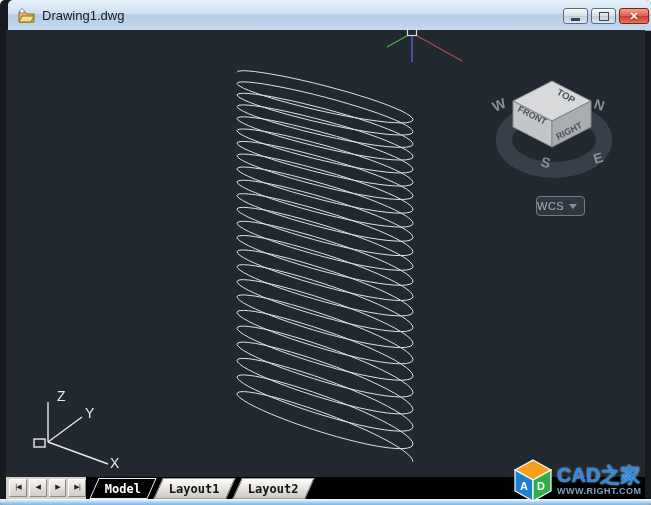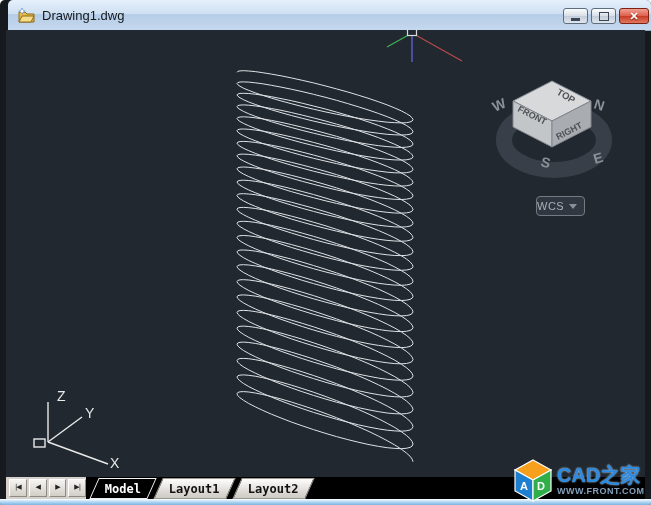--- a/index.html
+++ b/index.html
@@ -153,17 +153,17 @@
   <div id="watermark">
     <svg width="40" height="45" viewBox="0 0 40 45">
       <polygon points="20,2 38,12 20,22 2,12" fill="#f6a01d" stroke="#fff" stroke-width="1.2"></polygon>
       <polygon points="2,12 20,22 20,43 2,33" fill="#1e7fd0" stroke="#fff" stroke-width="1.2"></polygon>
       <polygon points="38,12 20,22 20,43 38,33" fill="#2fae49" stroke="#fff" stroke-width="1.2"></polygon>
       <text x="7" y="32" fill="#fff" font-size="11" font-weight="bold">A</text>
       <text x="24" y="32" fill="#fff" font-size="11" font-weight="bold">D</text>
     </svg>
     <div id="wm-text">
       <div id="wm-title">CAD之家</div>
-      <div id="wm-site">WWW.FRONT.COM</div>
+      <div id="wm-site">WWW.RIGHT.COM</div>
     </div>
   </div>
 
 </div>
 
 </body></html>

